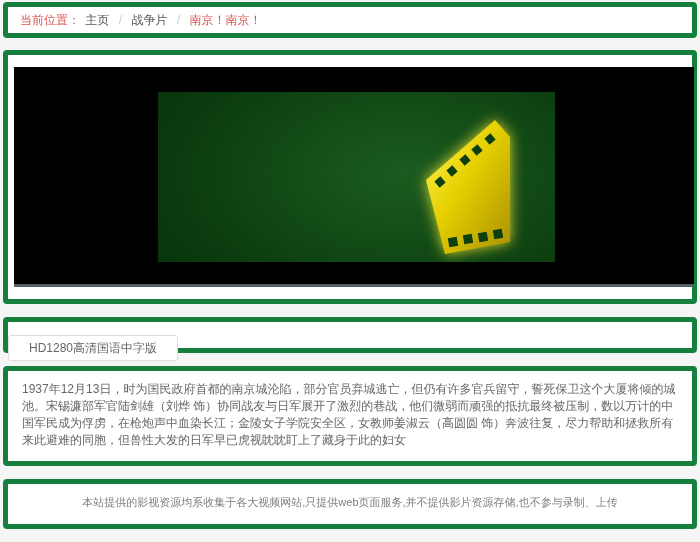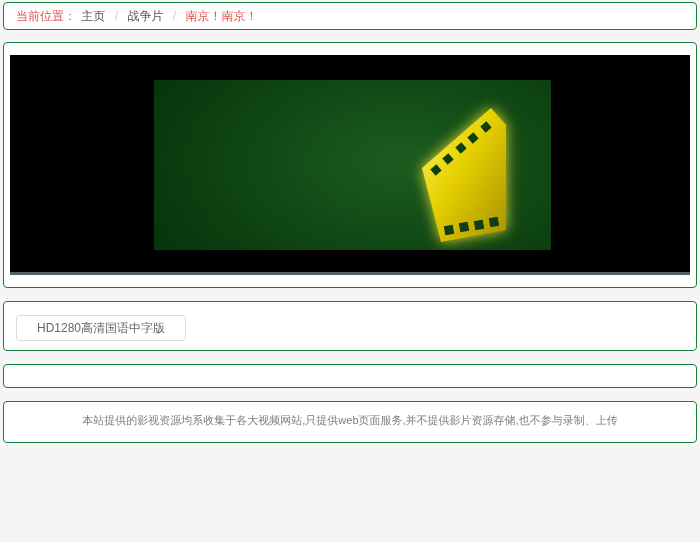--- a/index.html
+++ b/index.html
@@ -5,21 +5,21 @@
   html,body{margin:0;padding:0;}
   body{
     width:700px;height:542px;
     background:#f5f5f5;
     font-family:"Liberation Sans","DejaVu Sans",sans-serif;
     color:#666;
     overflow:hidden;
   }
   .card{
     background:#fff;
-    border:1px solid #15803d;
+    border:5px solid #15803d;
     border-radius:4px;
     margin:0 3px;
     box-sizing:border-box;
   }
   
   .breadcrumb{
     margin-top:2px;
     padding:6px 12px;
     font-size:12px;
     line-height:14px;
@@ -44,21 +44,21 @@
       radial-gradient(ellipse 340px 200px at 62% 48%,
         #1c5c20 0%, #124a16 38%, #0a3a0e 70%, #063008 100%);
   }
   .screen svg{position:absolute;left:0;top:0;width:100%;height:100%;}
   .seekbar{
     position:absolute;left:0;bottom:0;
     width:100%;height:3px;
     background:#556166;
   }
   
-  .episodes-card{margin-top:13px;padding:13px 12px;height:50px;}
+  .episodes-card{margin-top:13px;padding:13px 0;height:36px;}
   .ep-button{
     display:inline-block;
     min-width:120px;
     padding:5px 20px;
     font-size:12px;line-height:14px;
     color:#666;
     background:#fff;
     border:1px solid #ddd;
     border-radius:3px;
     text-align:center;
@@ -140,18 +140,19 @@
     </div>
     <div class="seekbar"></div>
   </div>
 </div>
 
 <div class="card episodes-card">
   <span class="ep-button">HD1280高清国语中字版</span>
 </div>
 
 <div class="card info-card">
+  <p class="movie-desc">1937年12月13日，时为国民政府首都的南京城沦陷，部分官员弃城逃亡，但仍有许多官兵留守，誓死保卫这个大厦将倾的城池。宋锡濂部军官陆剑雄（刘烨 饰）协同战友与日军展开了激烈的巷战，他们微弱而顽强的抵抗最终被压制，数以万计的中国军民成为俘虏，在枪炮声中血染长江；金陵女子学院安全区，女教师姜淑云（高圆圆 饰）奔波往复，尽力帮助和拯救所有来此避难的同胞，但兽性大发的日军早已虎视眈眈盯上了藏身于此的妇女</p>
 </div>
 
 <div class="card footer-card">
   <div class="disc">本站提供的影视资源均系收集于各大视频网站,只提供web页面服务,并不提供影片资源存储,也不参与录制、上传</div>
 
 </div>
 
 </body></html>

